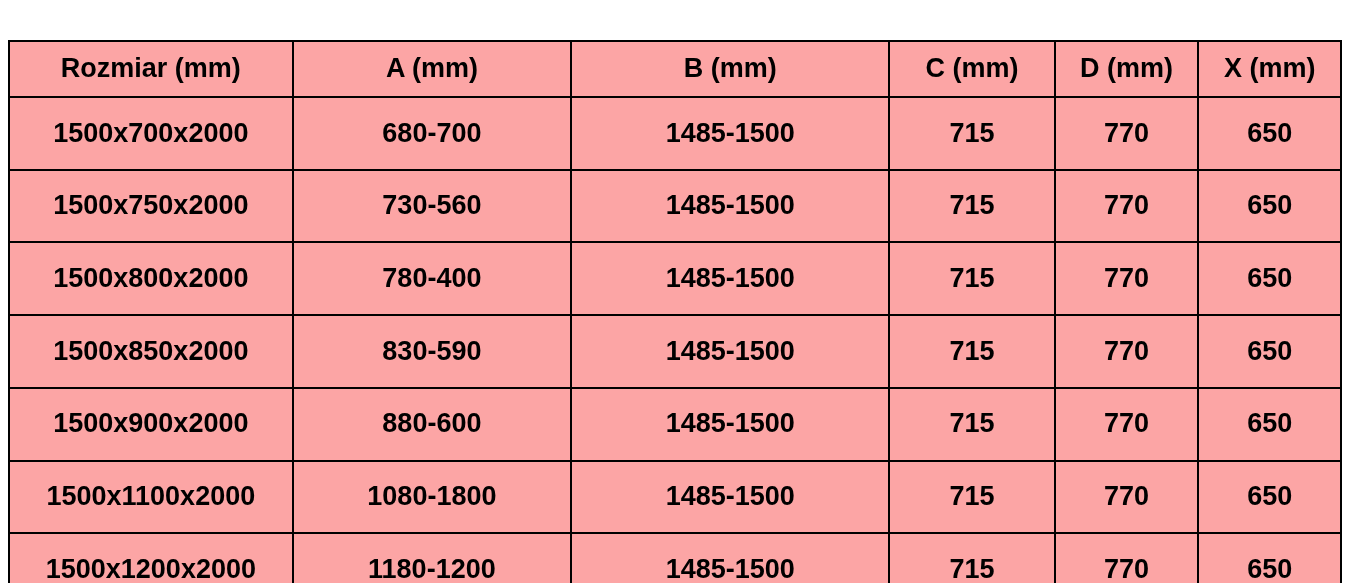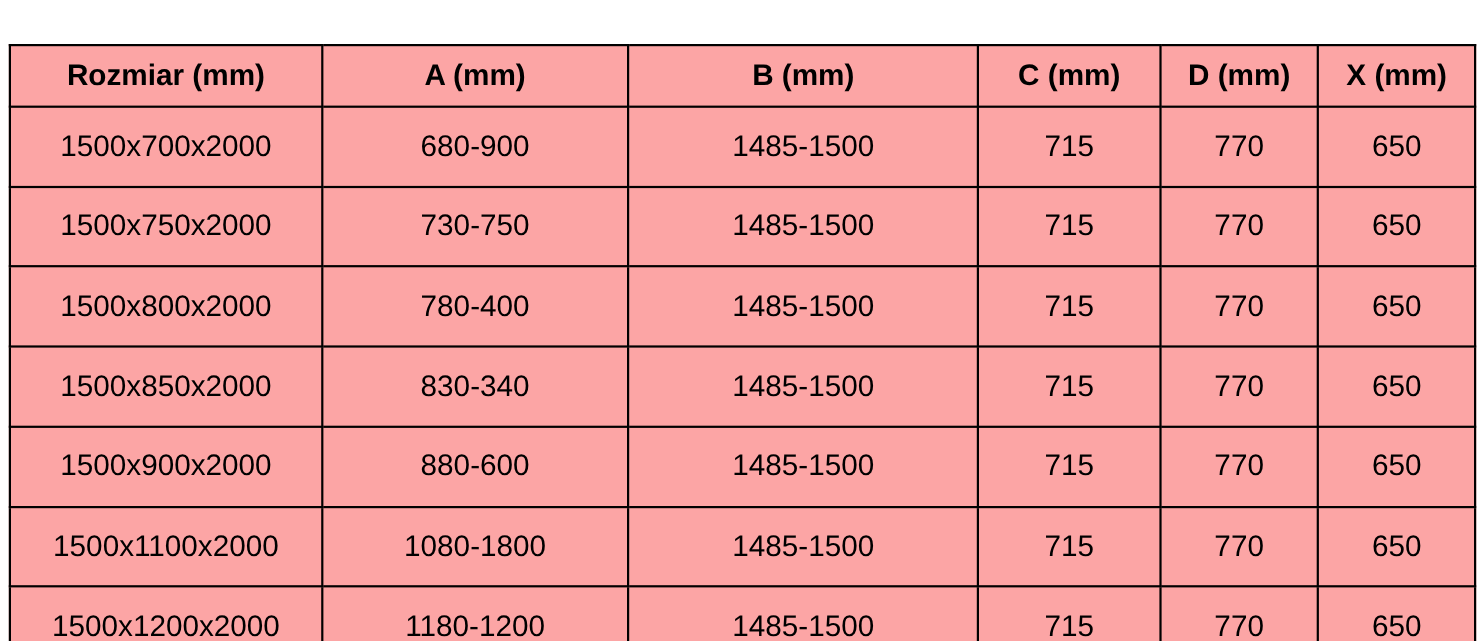--- a/index.html
+++ b/index.html
@@ -36,21 +36,21 @@
     font-size: 27px;
     line-height: 1.1;
     white-space: nowrap;
     overflow: hidden;
   }
   table.spec-table th {
     font-weight: bold;
     height: 54px;
   }
   table.spec-table td {
-    font-weight: normal;
+    font-weight: bold;
     height: 62px;
   }
   col.c-rozmiar { width: 21.3%; }
   col.c-a       { width: 20.9%; }
   col.c-b       { width: 23.9%; }
   col.c-c       { width: 12.4%; }
   col.c-d       { width: 10.8%; }
   col.c-x       { width: 10.7%; }
 </style>
 </head>
@@ -72,45 +72,45 @@
         <th>A (mm)</th>
         <th>B (mm)</th>
         <th>C (mm)</th>
         <th>D (mm)</th>
         <th>X (mm)</th>
       </tr>
     </thead>
     <tbody>
       <tr>
         <td>1500x700x2000</td>
-        <td>680-900</td>
+        <td>680-700</td>
         <td>1485-1500</td>
         <td>715</td>
         <td>770</td>
         <td>650</td>
       </tr>
       <tr>
         <td>1500x750x2000</td>
-        <td>730-750</td>
+        <td>730-560</td>
         <td>1485-1500</td>
         <td>715</td>
         <td>770</td>
         <td>650</td>
       </tr>
       <tr>
         <td>1500x800x2000</td>
         <td>780-400</td>
         <td>1485-1500</td>
         <td>715</td>
         <td>770</td>
         <td>650</td>
       </tr>
       <tr>
         <td>1500x850x2000</td>
-        <td>830-340</td>
+        <td>830-590</td>
         <td>1485-1500</td>
         <td>715</td>
         <td>770</td>
         <td>650</td>
       </tr>
       <tr>
         <td>1500x900x2000</td>
         <td>880-600</td>
         <td>1485-1500</td>
         <td>715</td>

